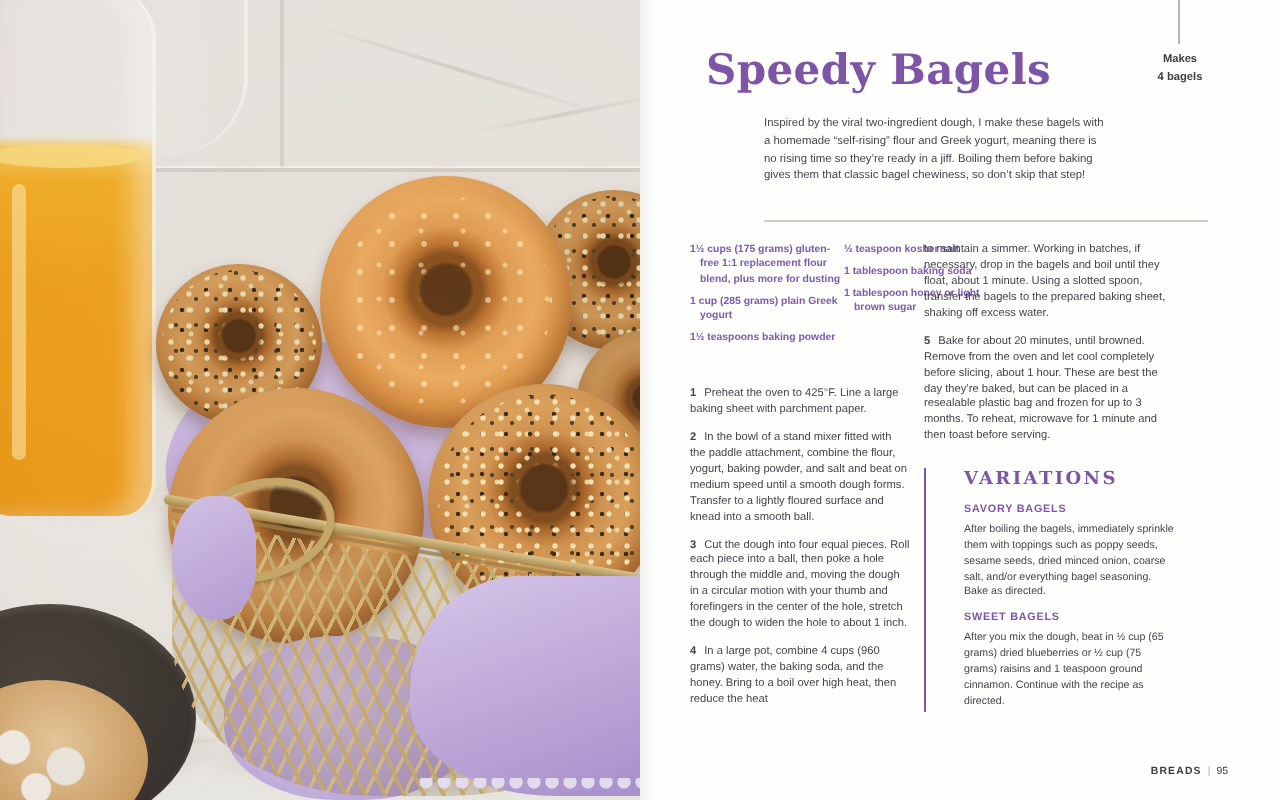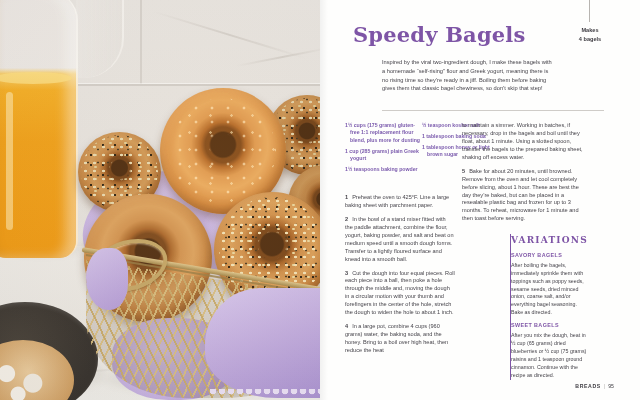--- a/index.html
+++ b/index.html
@@ -115,21 +115,21 @@
   .rule{position:absolute;left:62px;top:110px;width:222px;height:1px;background:var(--rule_gray);}
   .ing{position:absolute;top:122px;font-size:5.2px;line-height:1.42;color:var(--ingredient_purple);font-weight:bold;}
   .ing p{margin:0 0 3.5px;text-indent:-5px;padding-left:5px;}
   .ing-1{left:25px;width:76px;}
   .ing-2{left:102px;width:84px;}
   .col{position:absolute;font-size:5.6px;line-height:1.42;color:var(--body_text);}
   .steps-left{left:25px;top:194px;width:110px;}
   .col-right{left:142px;top:122px;width:126px;}
   .step,.cont{margin:0 0 6px;}
   .sn{font-weight:bold;margin-right:4px;}
-  .variations{margin-top:11px;border-left:1px solid var(--accent_purple);padding-left:0;margin-left:48px;}
+  .variations{margin-top:11px;border-left:1px solid var(--accent_purple);padding-left:19px;}
   .variations h2{margin:0 0 5px;font-family:"DejaVu Serif","Liberation Serif",serif;
     font-size:9px;letter-spacing:1.2px;color:var(--accent_purple);font-weight:700;}
   .variations h3{margin:4px 0 2px;font-size:5.4px;letter-spacing:.4px;color:var(--accent_purple);}
   .variations p{margin:0 0 5px;font-size:5.3px;line-height:1.5;color:var(--body_text);}
   .footer{position:absolute;right:26px;top:383px;font-size:5.2px;color:#3e3c42;}
   .f-sec{font-weight:bold;letter-spacing:.6px;}
   .f-div{color:#b0adaa;margin:0 3px;}
 </style>
 </head>
 <body>

